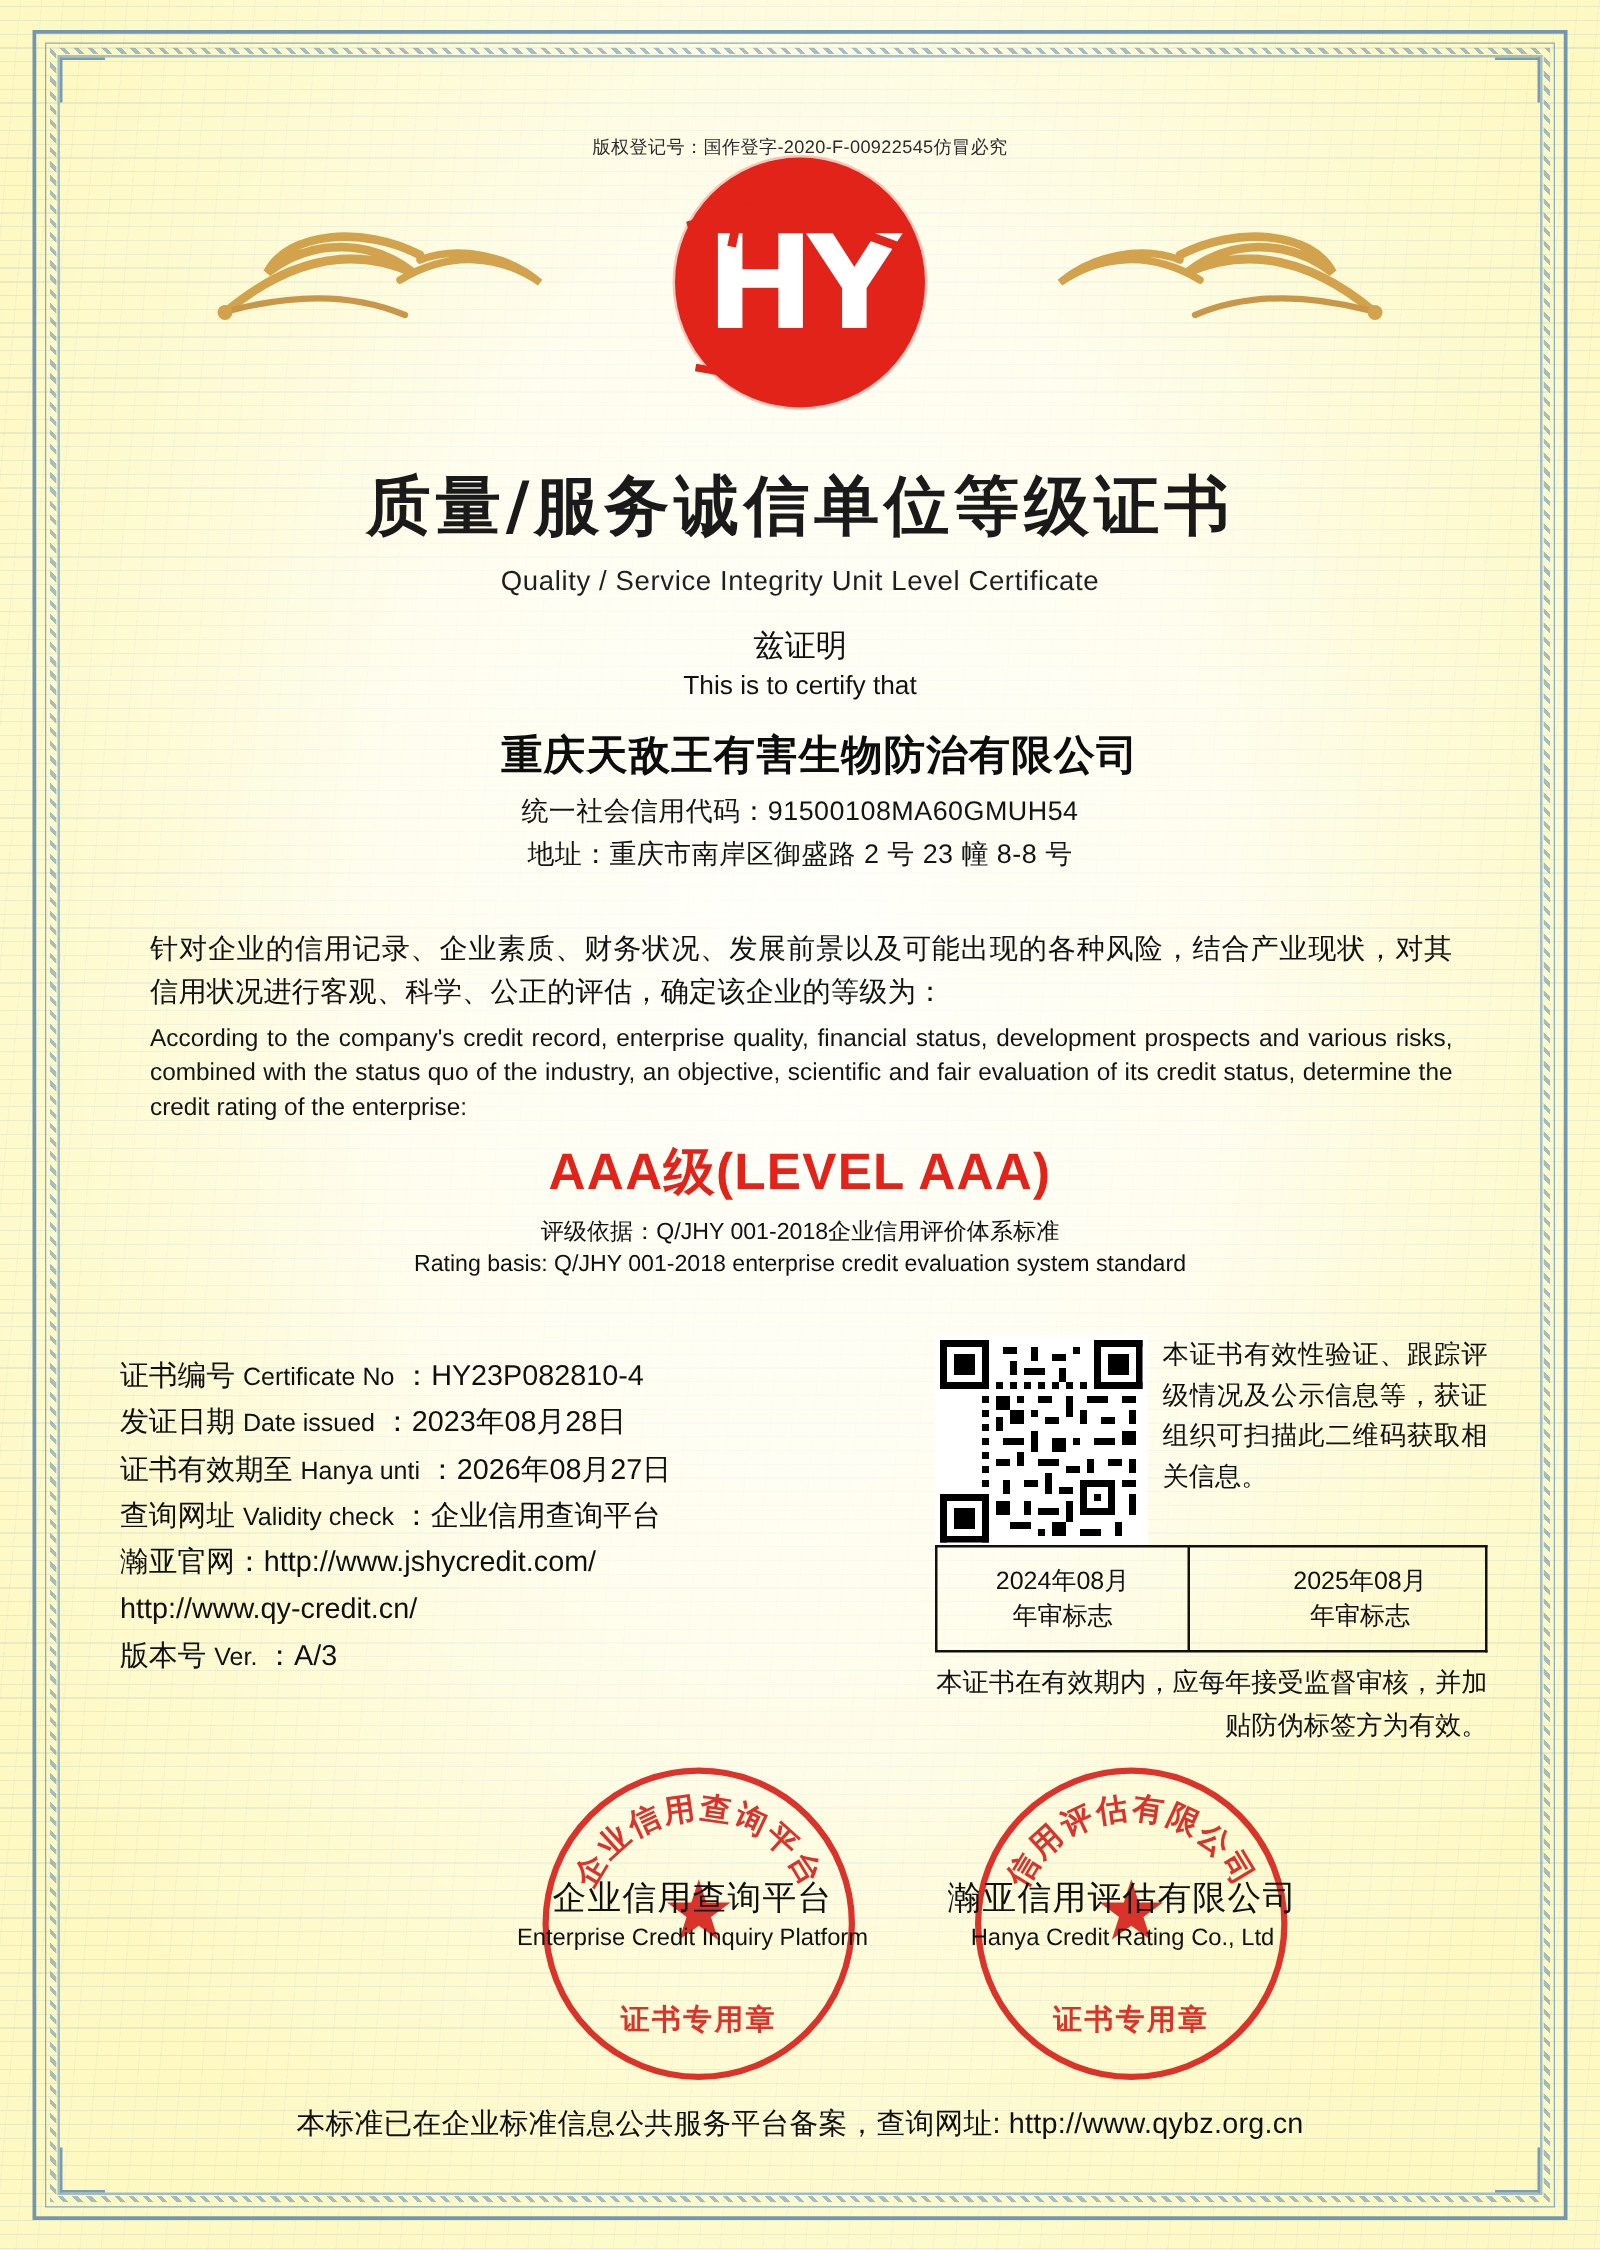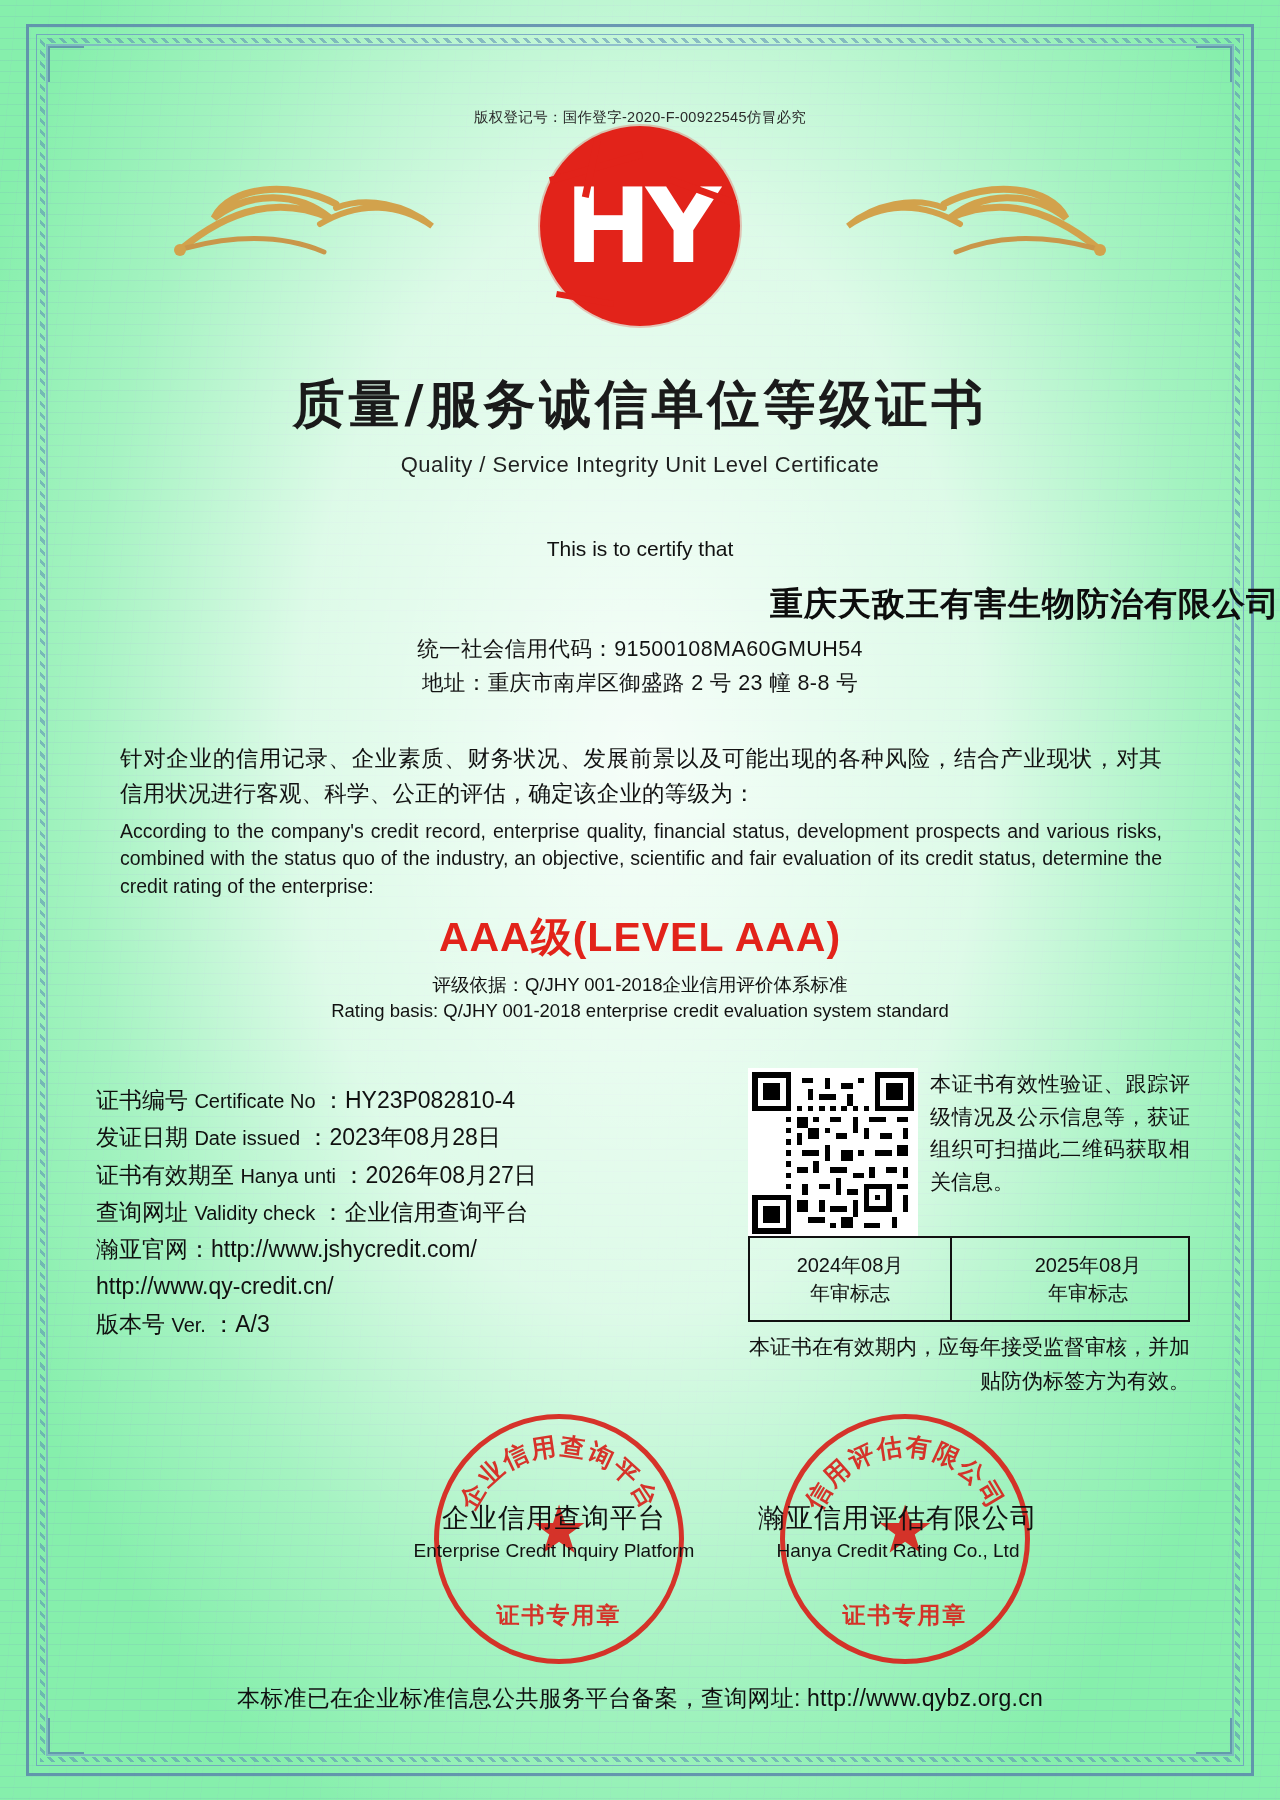--- a/index.html
+++ b/index.html
@@ -12,21 +12,21 @@
     height: 1800px;
     font-family: "Liberation Sans", sans-serif;
     overflow: hidden;
   }
 
   
   .page {
     position: relative;
     width: 1280px;
     height: 1800px;
-    background: #86efac;
+    background: #fef9c3;
     overflow: hidden;
   }
 
   
   .guilloche {
     position: absolute;
     inset: 0;
     background:
       repeating-linear-gradient(
         to bottom,
@@ -203,21 +203,21 @@
     top: 537px;
     left: 0; right: 0;
     text-align: center;
     font-size: 21px;
     color: #111;
   }
   .company {
     position: absolute;
     top: 582px;
     left: 0; right: 0;
-    text-align: right;
+    text-align: center;
     font-size: 33px;
     font-weight: 700;
     color: #0d0d0d;
     letter-spacing: 1px;
     margin-left: 32px;
   }
   .credit-code {
     position: absolute;
     top: 634px;
     left: 0; right: 0;
@@ -453,20 +453,21 @@
         <span class="hy">HY</span>
         <span class="crack c1"></span>
         <span class="crack c2"></span>
         <span class="crack c3"></span>
         <span class="crack c4"></span>
       </div>
     </div>
 
     <div class="title-cn">质量/服务诚信单位等级证书</div>
     <div class="title-en">Quality / Service Integrity Unit Level Certificate</div>
+    <div class="certify-cn">兹证明</div>
     <div class="certify-en">This is to certify that</div>
 
     <div class="company">重庆天敌王有害生物防治有限公司</div>
     <div class="credit-code">统一社会信用代码：91500108MA60GMUH54</div>
     <div class="address">地址：重庆市南岸区御盛路 2 号 23 幢 8-8 号</div>
 
     <div class="para">
       <div class="para-cn">针对企业的信用记录、企业素质、财务状况、发展前景以及可能出现的各种风险，结合产业现状，对其信用状况进行客观、科学、公正的评估，确定该企业的等级为：</div>
       <div class="para-en">According to the company's credit record, enterprise quality, financial status, development prospects and various risks, combined with the status quo of the industry, an objective, scientific and fair evaluation of its credit status, determine the credit rating of the enterprise:</div>
     </div>

